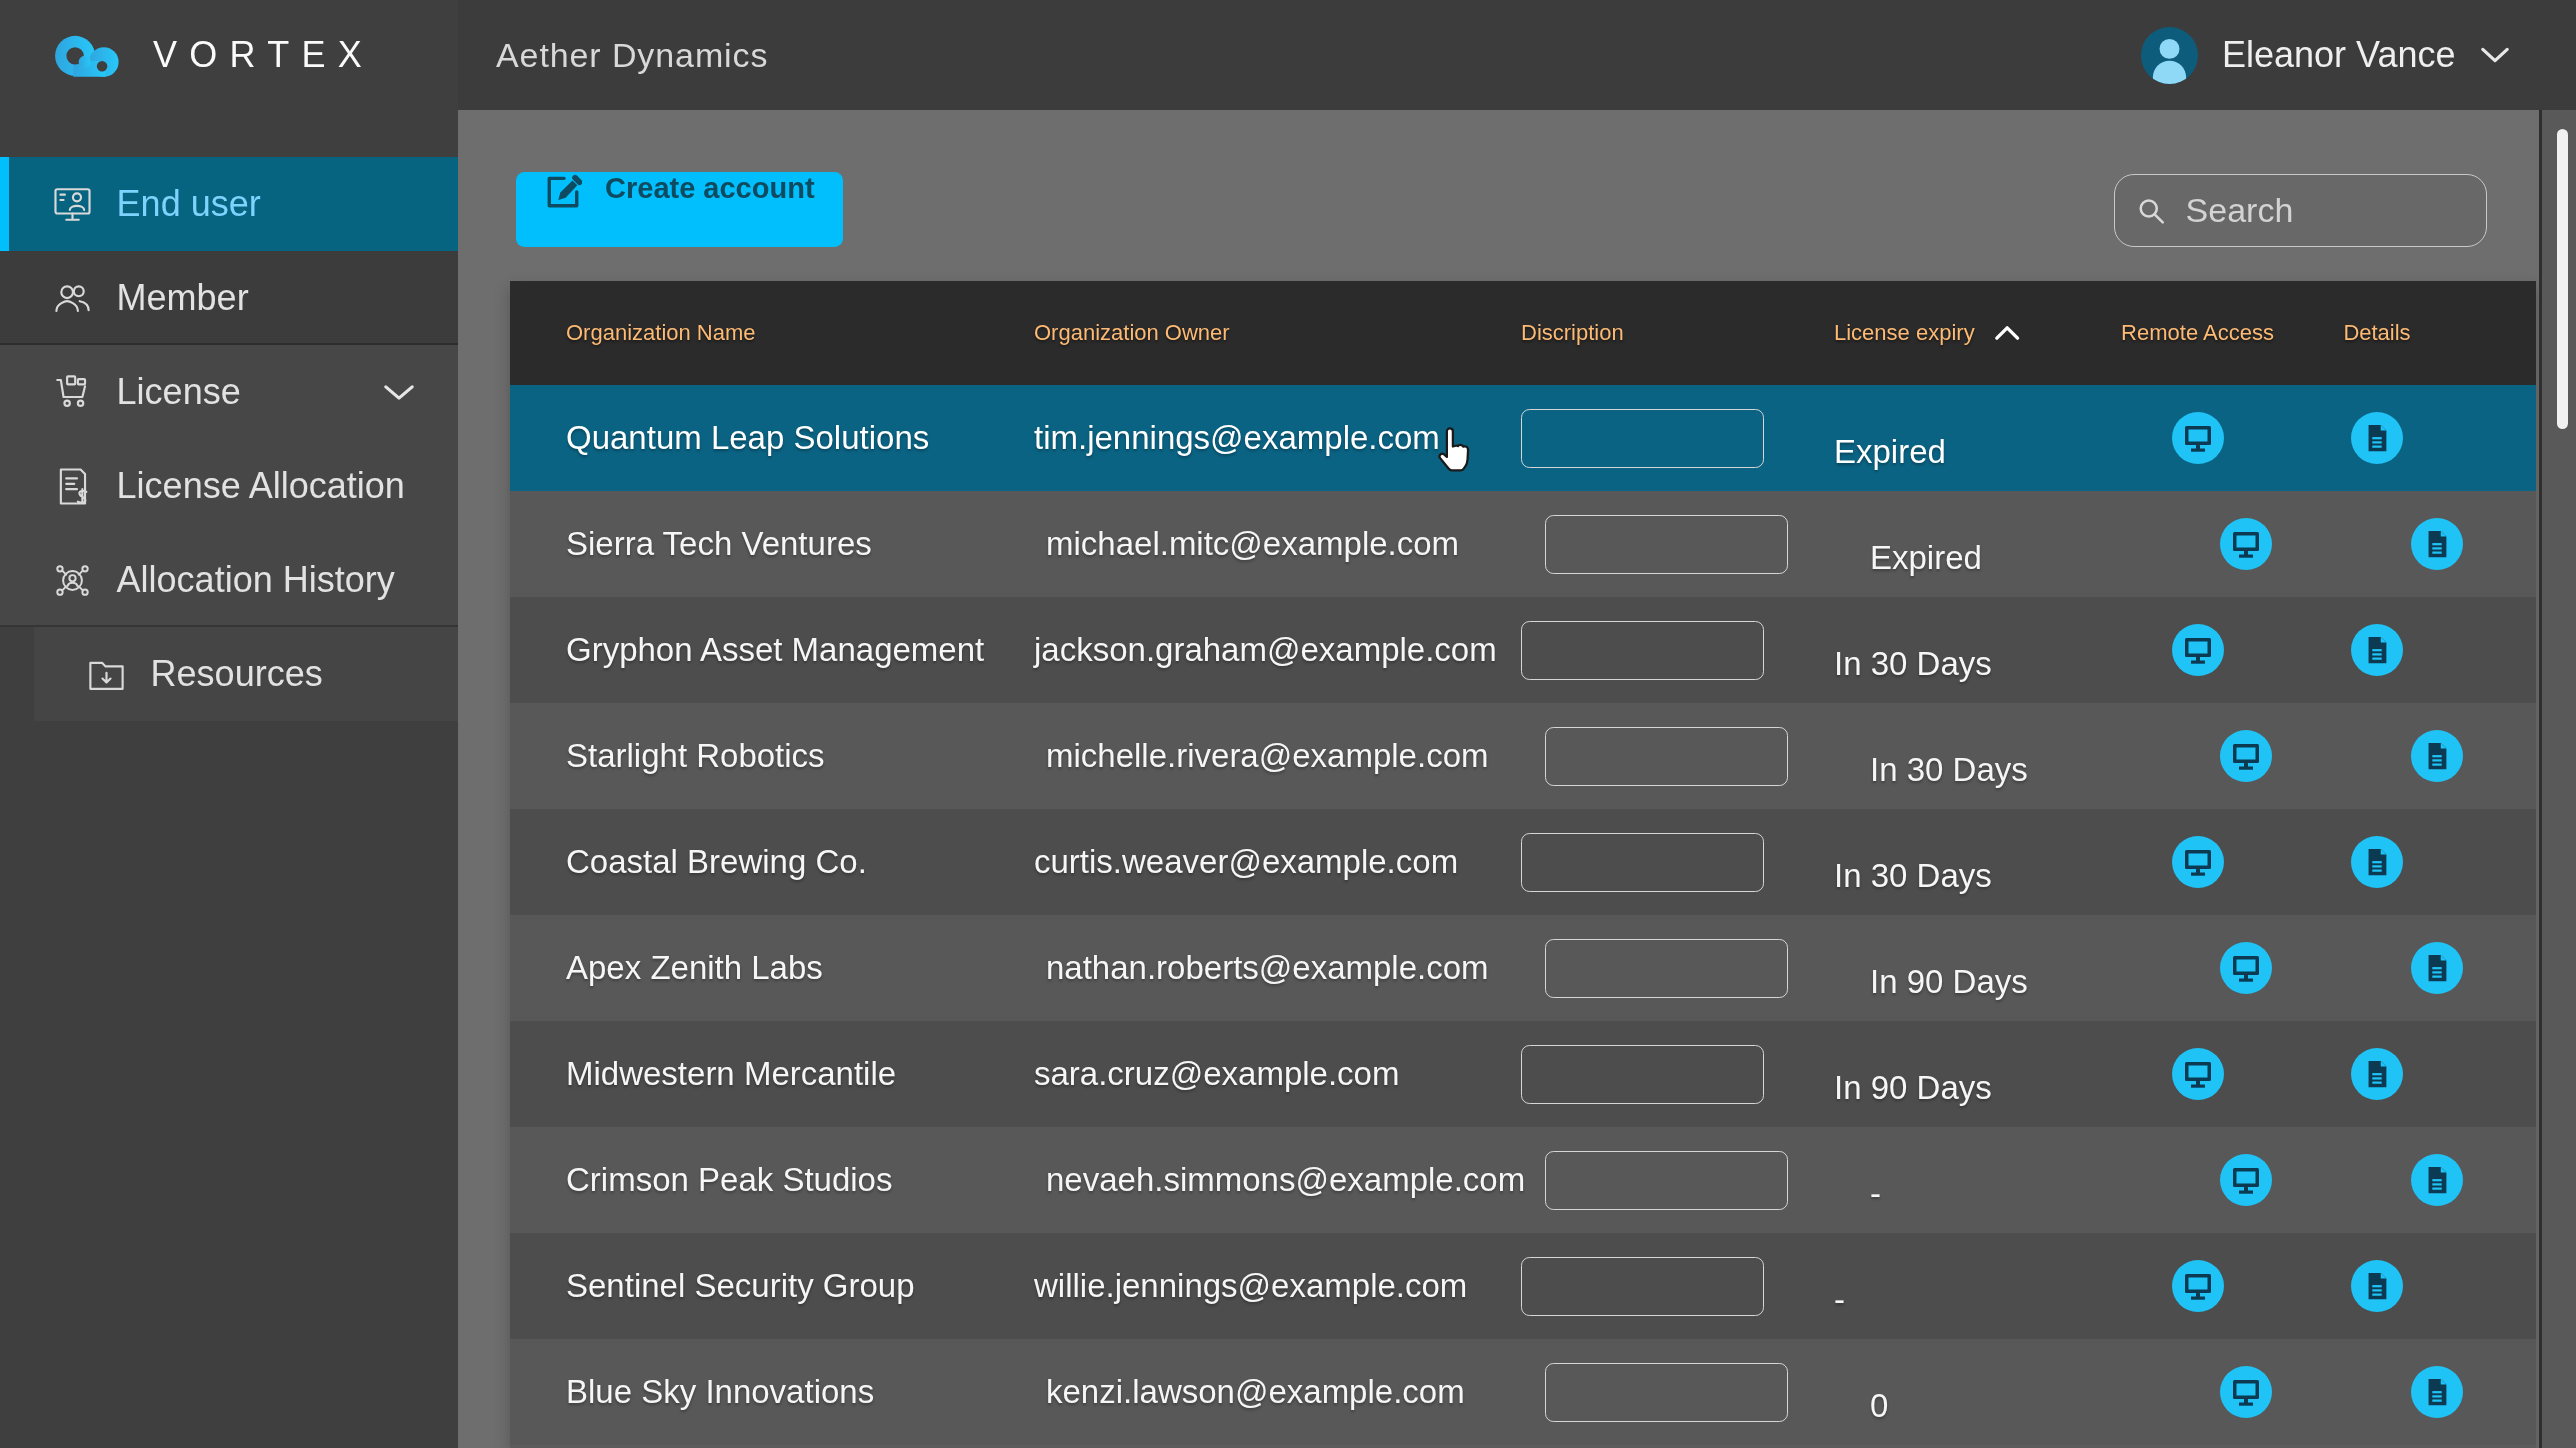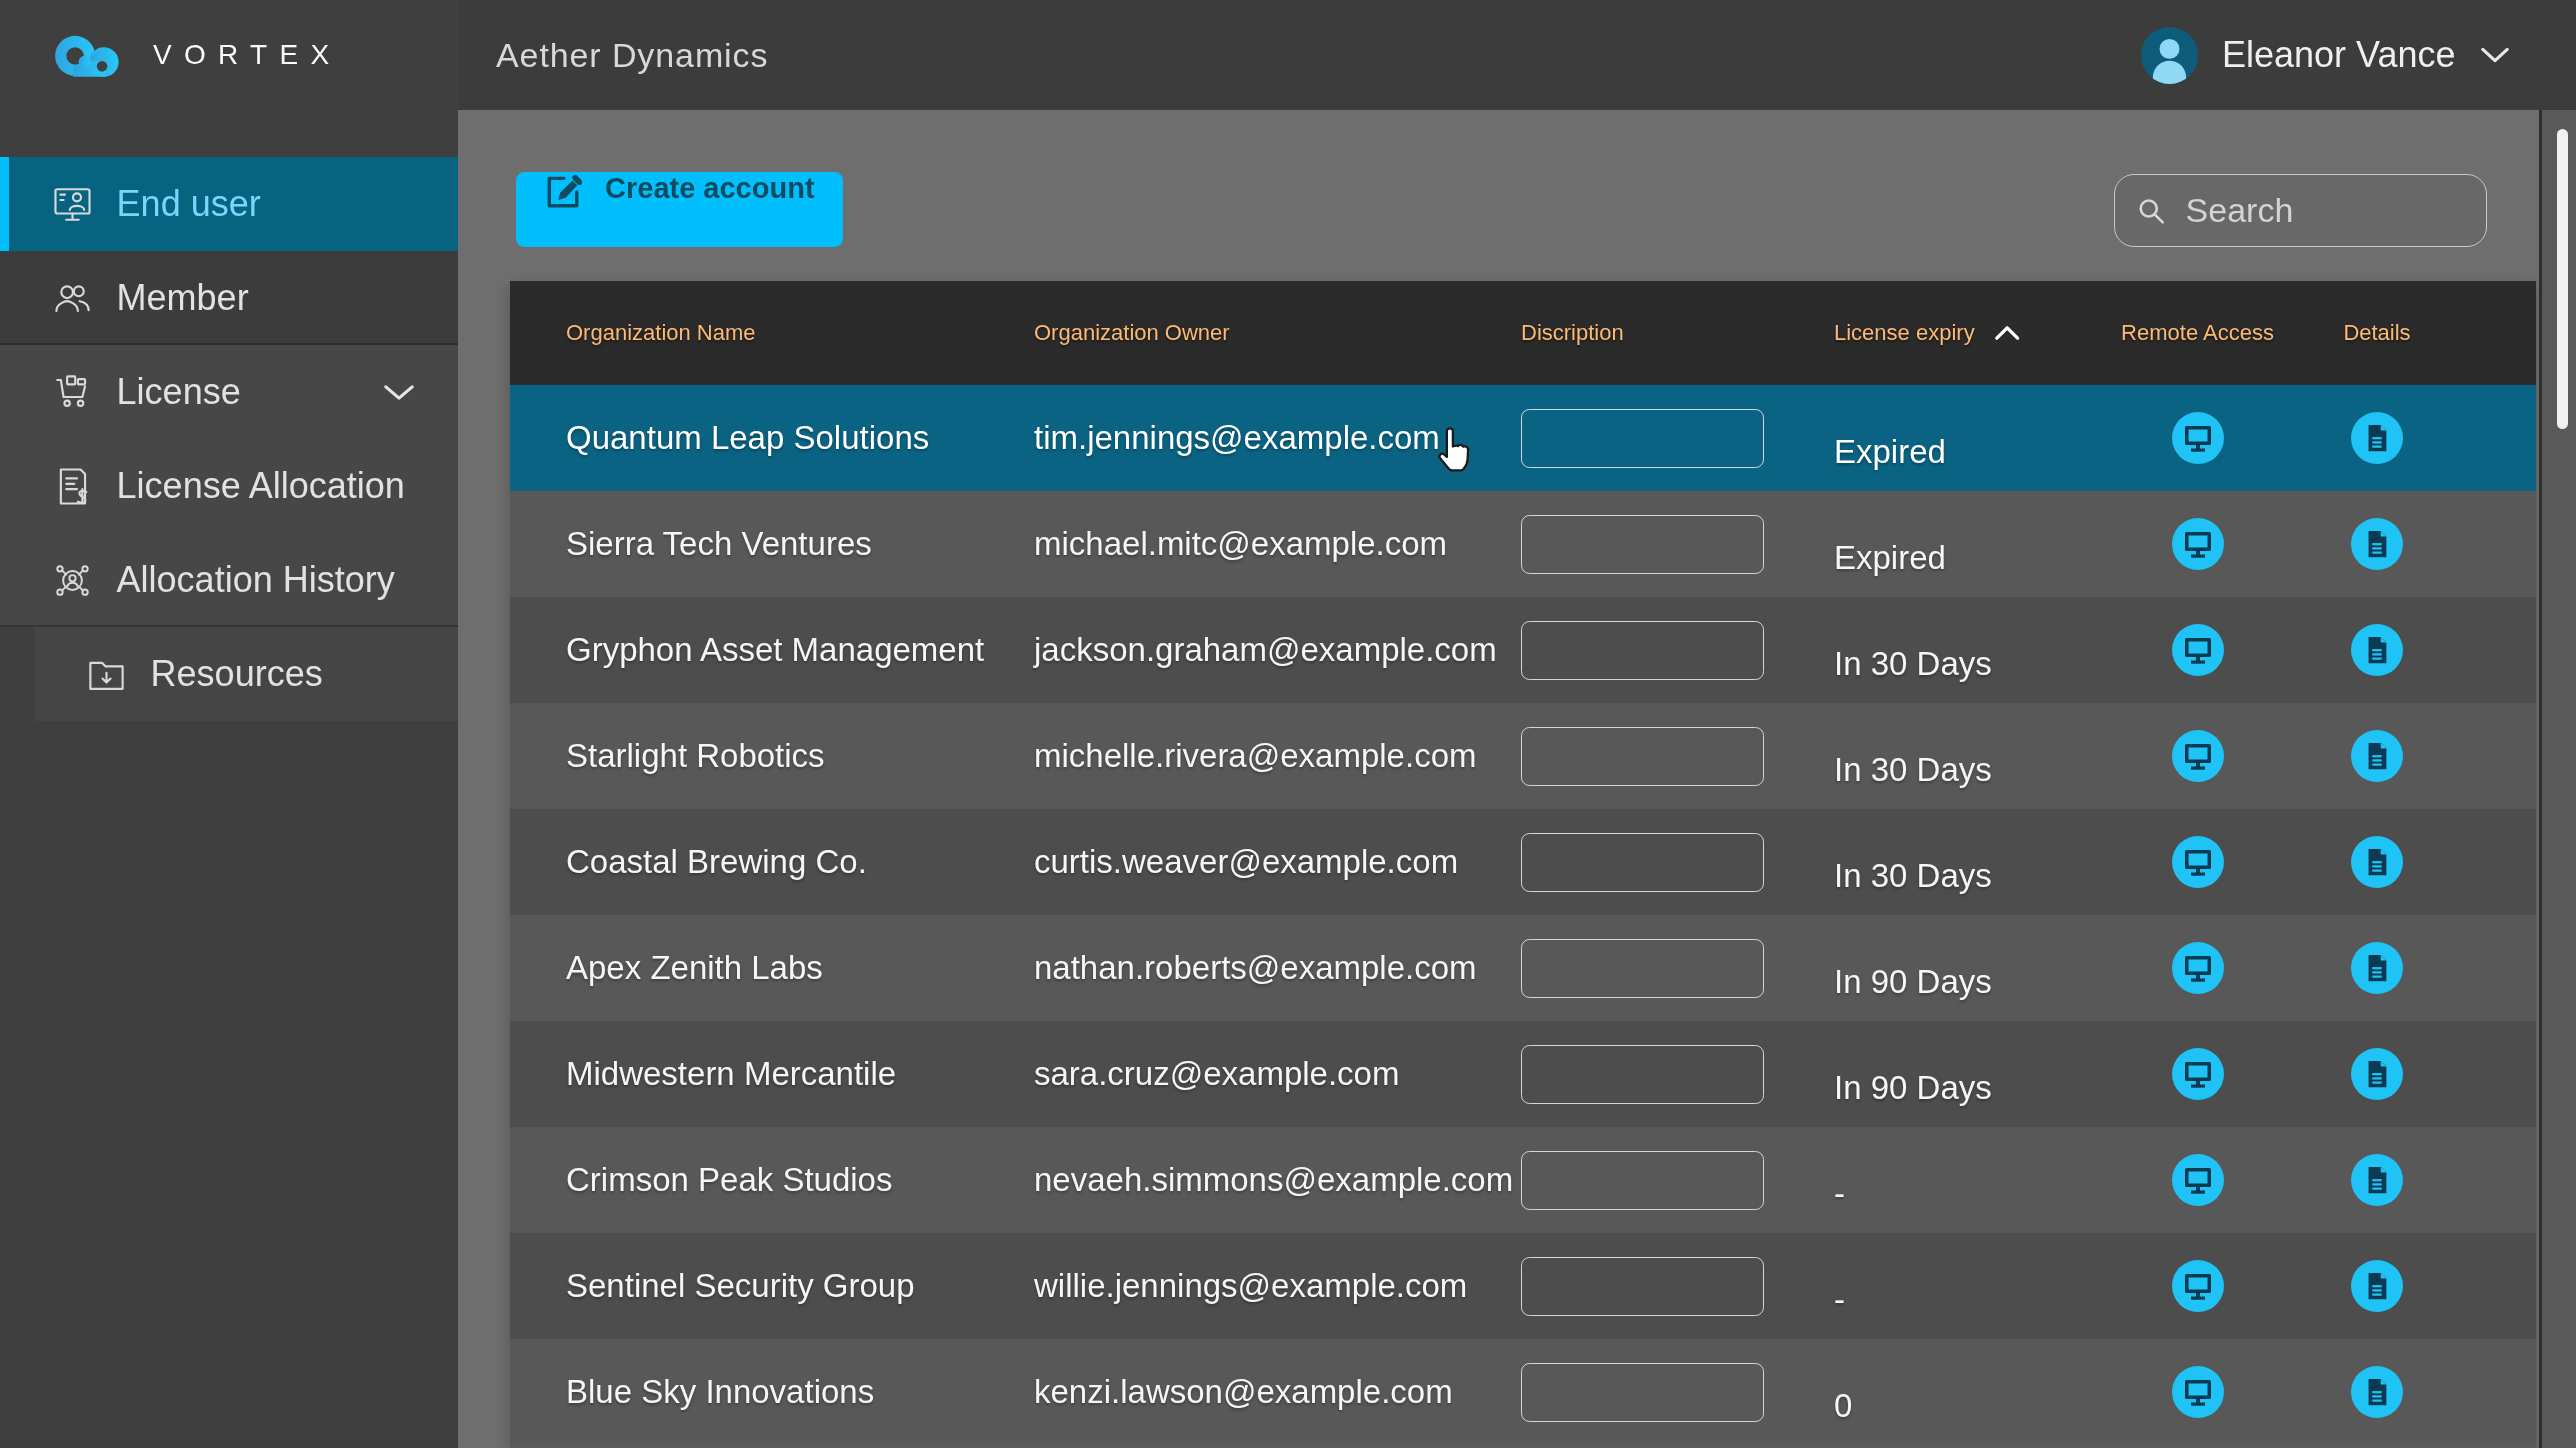--- a/index.html
+++ b/index.html
@@ -13,21 +13,21 @@
             background:var(--topbar-bg,#3C3C3C); display:flex; align-items:center; z-index:4; }
   .topbar-title { margin-left:38px; font-size:34px; font-weight:300; letter-spacing:0.9px; color:#D8D8D8; }
   .user-chip { margin-left:auto; margin-right:66px; display:flex; align-items:center; gap:24.5px; cursor:pointer; }
   .user-name { font-size:36px; color:#EFEFEF; }
   .chev { display:block; }
 
   
   .sidebar { position:absolute; left:0; top:0; width:458px; height:1448px;
              background:var(--sidebar-bg,#3F3F3F); z-index:6; }
   .logo { height:110px; display:flex; align-items:center; padding-left:49px; gap:17px; }
-  .logo-text { font-size:28px; font-weight:500; letter-spacing:12.3px; color:#FBFBFB; }
+  .logo-text { font-size:36px; font-weight:500; letter-spacing:12.3px; color:#FBFBFB; }
   .menu { position:absolute; top:157px; left:0; right:0; }
   .menu-item { height:94px; display:flex; align-items:center; padding-left:51px; gap:22.6px;
                color:#E2E2E2; font-size:36px; position:relative; cursor:pointer; }
   .menu-item .mi-icon { width:43px; height:43px; flex:0 0 43px; color:#D9D9D9; }
   .menu-item.selected { background:var(--sidebar-selected,#066481); color:#7dd3fc; }
   .menu-item.selected::before { content:""; position:absolute; left:0; top:0; bottom:0; width:9.4px;
                background:var(--accent,#00BFFA); }
   .shade-a { background:#3C3C3C; }
   .shade-b { background:#474747; }
   .shade-c { background:#454545;margin-left:34px; }
@@ -54,21 +54,21 @@
   .table { position:absolute; left:52px; top:171px; width:2026px; height:1167px; overflow:hidden;
            box-shadow:0 5.7px 15px rgba(0,0,0,0.22); }
   .trow { display:grid; grid-template-columns:468px 487px 259px 323px 189px 170px;
           padding-left:56px; padding-right:75px; align-items:center; }
   .thead { height:104px; background:var(--header-bg,#2B2B2B); color:#fdba74; font-size:22px;
            text-shadow:0 1.9px 2.8px rgba(0,0,0,0.45); }
   .th { line-height:1.12; }
   .th-center { text-align:center; }
   .th-sort { display:flex; align-items:center; gap:19px; padding-left:54px; cursor:pointer; }
   .row { height:106px; font-size:33px; color:#F6F6F6; text-shadow:0 1.9px 2.8px rgba(0,0,0,0.30); cursor:pointer; }
-  .row.light { background:var(--row-light,#585858); }
+  .row.light { background:var(--row-light,#585858);gap:12px; }
   .row.dark  { background:var(--row-dark,#4D4D4D); }
   .row.selected { background:var(--selected-row,#0B6383); color:#FFFFFF; }
   .cell-expiry { padding-left:54px;margin-top:28px; }
   .cell-center { display:flex; justify-content:center; }
   .input-disc { width:243px; height:59px; border:1.9px solid #D6D6D6; border-radius:8.5px;
                 background:transparent; outline:none; color:#FFFFFF; font-size:30px; padding:0 13.2px;
                 font-family:"Liberation Sans","DejaVu Sans",sans-serif; }
   .icon-btn { width:52px; height:52px; border-radius:50%; background:var(--icon-circle,#1FC3F6);
               display:flex; align-items:center; justify-content:center; cursor:pointer; border:none; }
   .partial-row { height:26.4px; background:#5C5C5C; }

